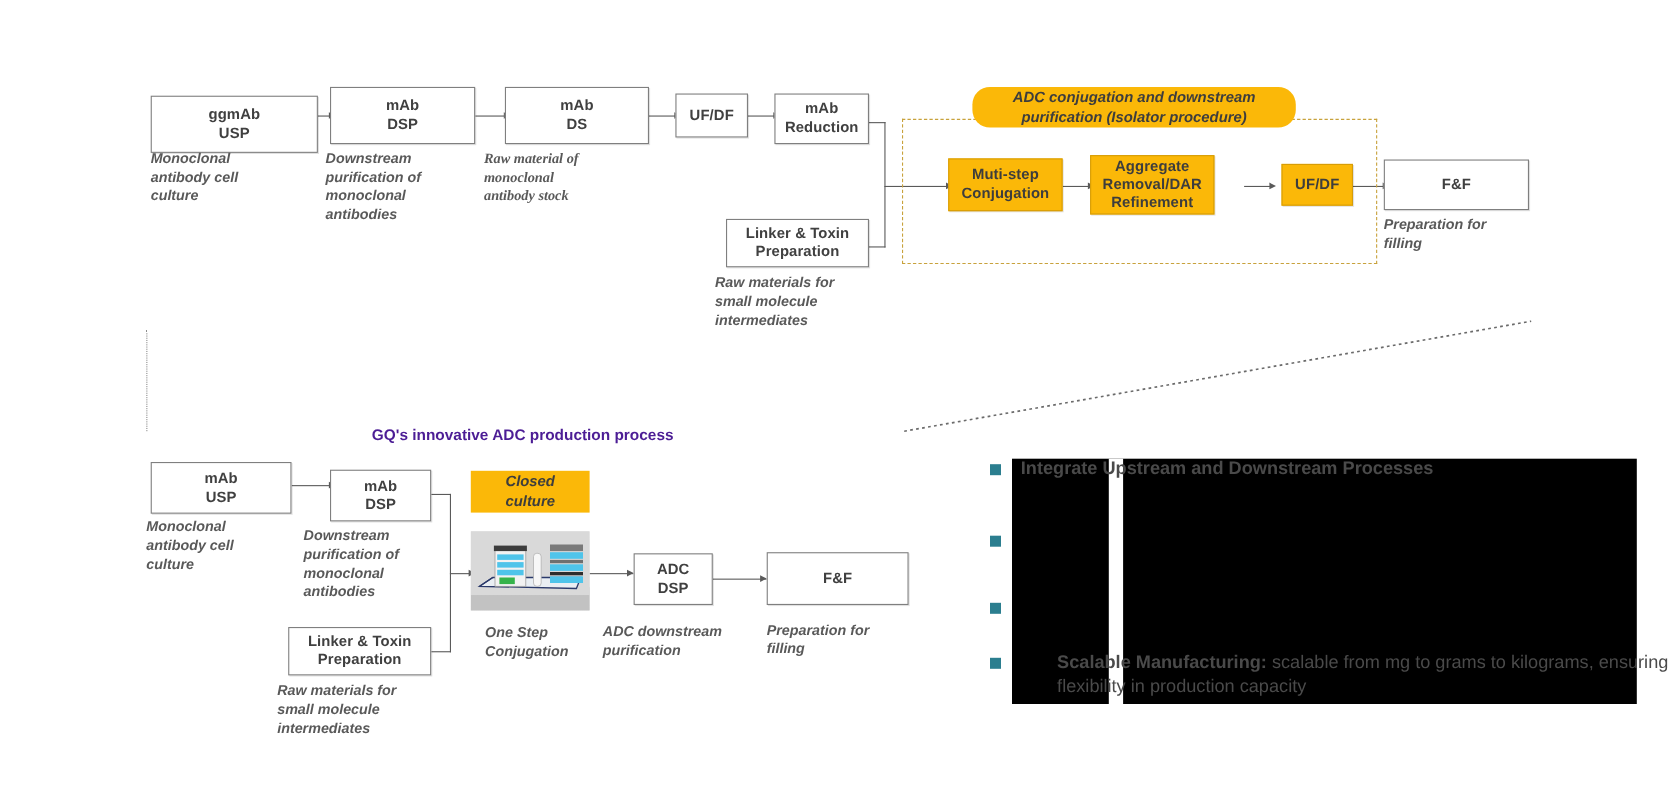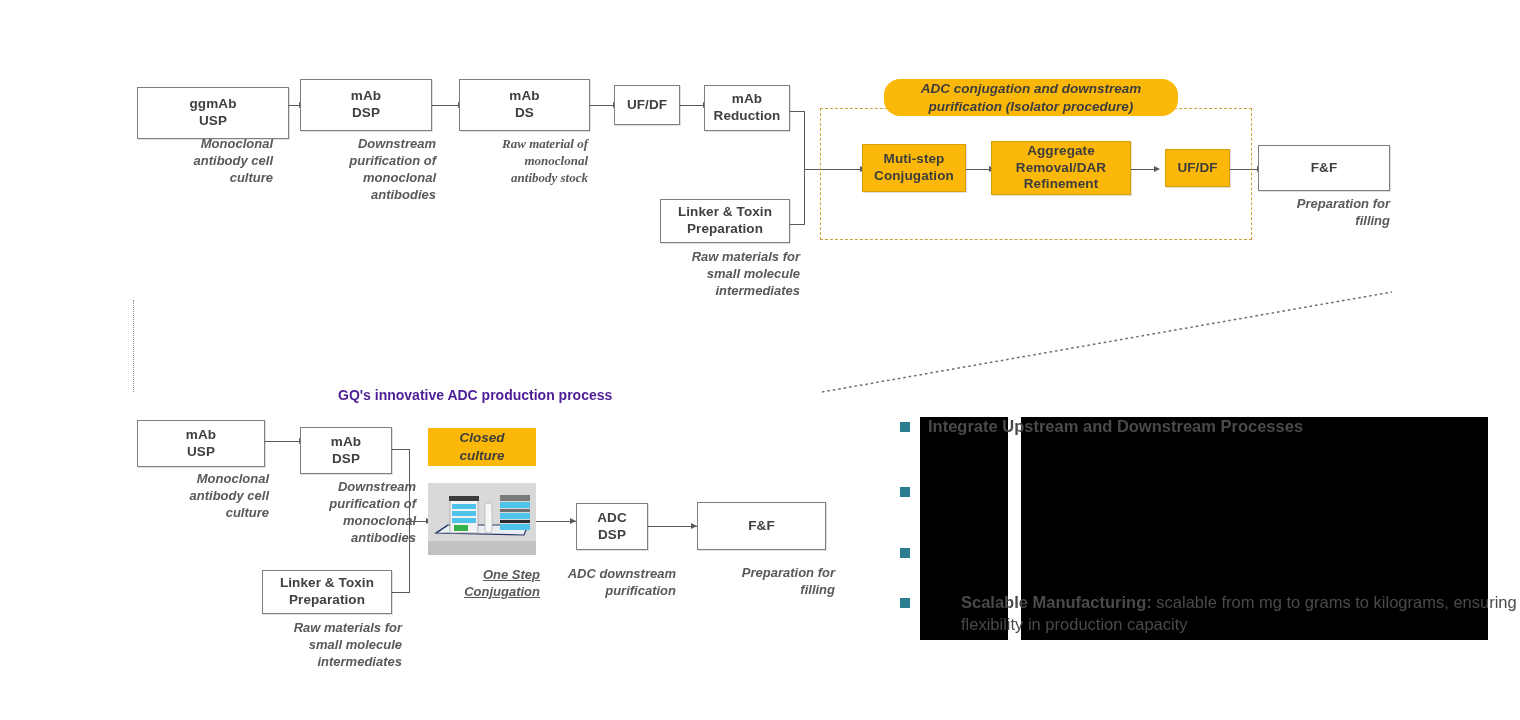--- a/index.html
+++ b/index.html
@@ -31,21 +31,21 @@
   .box.orange{
     background:#FBB808;
     border:1px solid #d79d07;
     color:#3d3d3d;
   }
   .box span{display:block;white-space:pre-line;}
 
   
   .caption{
     position:absolute;
-    text-align:right;
+    text-align:left;
     font-style:italic;
     font-weight:bold;
     font-size:13px;
     line-height:1.3;
     color:#595959;
     white-space:pre-line;
   }
 
   
   .banner{
@@ -212,21 +212,21 @@
   </div>
   <div class="caption" style="left:650px;top:249px;width:150px;">Raw materials for
 small molecule
 intermediates</div>
 
   <div class="box orange" style="left:862px;top:144px;width:104px;height:48px;">
     <span>Muti-step
 Conjugation</span>
   </div>
 
-  <div class="box orange" style="left:991px;top:141px;width:140px;height:54px;">
+  <div class="box orange" style="left:991px;top:141px;width:113px;height:54px;">
     <span>Aggregate
 Removal/DAR
 Refinement</span>
   </div>
 
   <div class="box orange" style="left:1165px;top:149px;width:65px;height:38px;">
     <span>UF/DF</span>
   </div>
 
   <div class="box" style="left:1258px;top:145px;width:132px;height:46px;">
@@ -305,21 +305,21 @@
       <rect x="57" y="20" width="7" height="30" rx="3" fill="#f7f7f7" stroke="#b0b0b0" stroke-width="0.7"></rect>
 
       <rect x="72" y="12" width="30" height="6" fill="#7a7a7a"></rect>
       <rect x="72" y="19" width="30" height="6" fill="#4fc4ea"></rect>
       <rect x="72" y="26" width="30" height="3" fill="#6f6f6f"></rect>
       <rect x="72" y="30" width="30" height="6" fill="#4fc4ea"></rect>
       <rect x="72" y="37" width="30" height="3" fill="#2d2d2d"></rect>
       <rect x="72" y="41" width="30" height="6" fill="#4fc4ea"></rect>
     </svg>
   </div>
-  <div class="caption" style="left:424px;top:567px;width:116px;text-decoration:underline;">One Step
+  <div class="caption" style="left:441px;top:567px;width:116px;">One Step
 Conjugation</div>
 
   <div class="box" style="left:576px;top:503px;width:72px;height:47px;">
     <span>ADC
 DSP</span>
   </div>
   <div class="caption" style="left:548px;top:566px;width:128px;">ADC downstream
 purification</div>
 
   <div class="box" style="left:697px;top:502px;width:129px;height:48px;">

